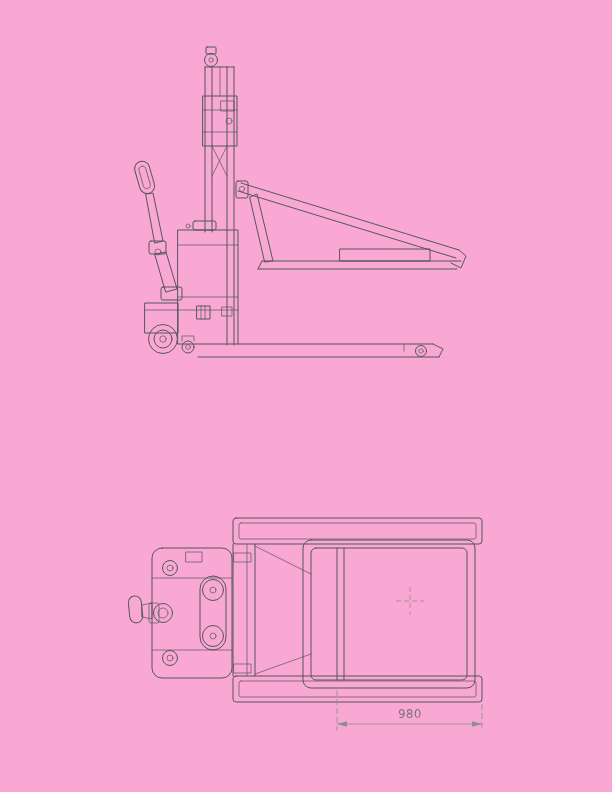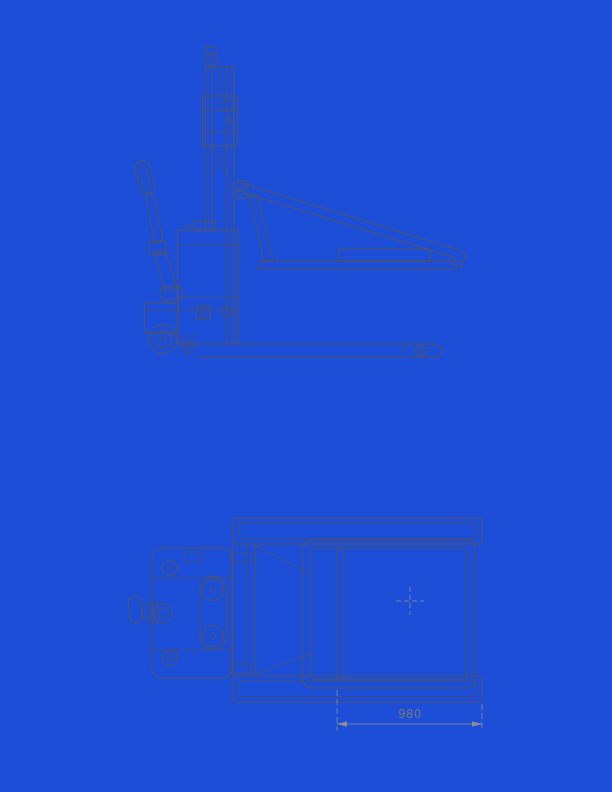--- a/index.html
+++ b/index.html
@@ -1,17 +1,17 @@
 <!DOCTYPE html>
 <html><head>
 <meta charset="utf-8">
 <style>
   html,body{margin:0;padding:0;background:#ffffff;}
   .page{
-    position:relative;width:612px;height:792px;background:#1d4ed8;overflow:hidden;
+    position:relative;width:612px;height:792px;background:#f9a8d4;overflow:hidden;
     font-family:"DejaVu Sans","Liberation Sans",sans-serif;
   }
   .page svg{position:absolute;left:0;top:0;}
   .ln{fill:none;stroke:#555560;stroke-width:1;stroke-linecap:round;stroke-linejoin:round;}
   .thin{stroke-width:0.7;}
   .dim{stroke:#8d8d93;stroke-width:0.8;fill:none;}
   .dimtxt{fill:#76767c;font-size:11.5px;letter-spacing:0.6px;font-family:"DejaVu Sans",sans-serif;}
 </style>
 </head>
 <body>

